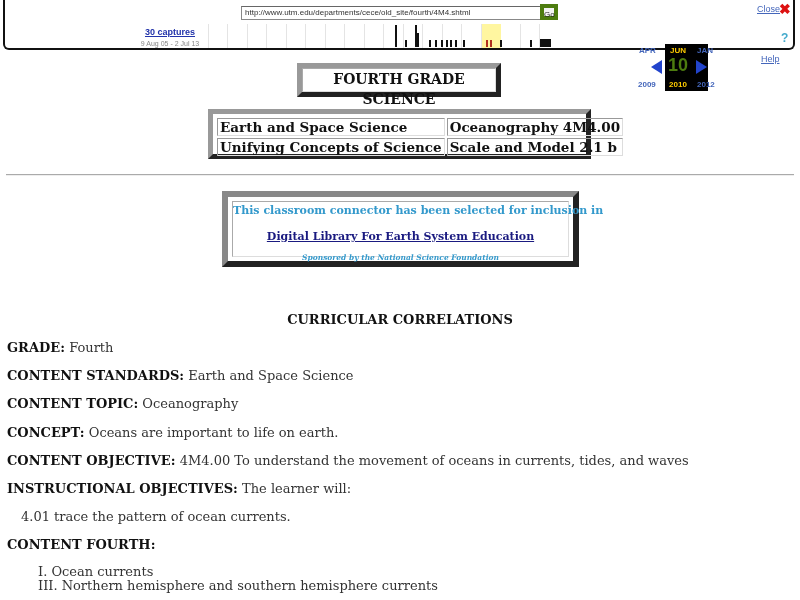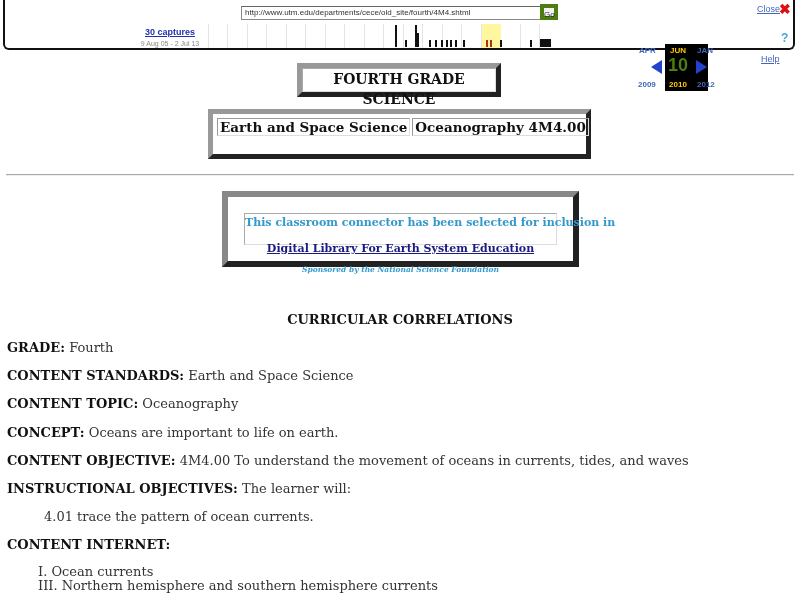--- a/index.html
+++ b/index.html
@@ -61,31 +61,31 @@
       position: absolute; left: 208px; top: 109px; width: 383px; height: 50px;
       border: 5px solid; border-color: #999 #222 #222 #999; padding: 2px; background: #fff;
     }
     .std-table table { border-collapse: separate; border-spacing: 2px; width: 100%; }
     .std-table td { border: 1px solid; border-color: #999 #ddd #ddd #999; font-weight: bold; font-size: 13.5px; padding: 0 2px; line-height: 16px; white-space: nowrap; color: #111; }
 
     .hr { position: absolute; left: 6px; top: 174px; width: 788px; height: 2px; border-top: 1px solid #aaa; border-bottom: 1px solid #eee; }
 
     .dlese {
       position: absolute; left: 222px; top: 191px; width: 357px; height: 76px;
-      border: 6px solid; border-color: #888 #222 #222 #888; padding: 16px; background: #fff;
+      border: 6px solid; border-color: #888 #222 #222 #888; padding: 4px; background: #fff;
     }
     .dlese .inner { border: 1px solid; border-color: #aaa #ddd #ddd #aaa; height: 100%; text-align: center; }
     .dlese .sel { font-size: 11px; font-weight: bold; color: #3399cc; padding-top: 2px; white-space: nowrap; }
     .dlese .lib { font-size: 11px; font-weight: bold; color: #1a1a80; text-decoration: underline; margin-top: 13px; display: inline-block; text-align: center; }
     .dlese .spon { font-size: 7.5px; font-weight: bold; font-style: italic; color: #3399cc; margin-top: 10px; }
 
     .cc-heading { position: absolute; left: 0; top: 312px; width: 800px; text-align: center; font-weight: bold; font-size: 13px; color: #111; }
     .field { position: absolute; left: 7px; font-size: 13px; color: #333; white-space: nowrap; }
     .field b { color: #111; }
-    .indent { position: absolute; left: 44px; font-size: 13px; color: #333; white-space: nowrap; text-align: right; }
+    .indent { position: absolute; left: 21px; font-size: 13px; color: #333; white-space: nowrap; text-align: right; }
     .outline { position: absolute; left: 38px; top: 565px; font-size: 13px; color: #333; line-height: 14px; }
     .outline div { white-space: nowrap; }
   </style>
 </head>
 <body>
 
 <div class="wb">
 
   <div class="wb-captures">
     <a>30 captures</a>
@@ -157,20 +157,24 @@
   <div class="inner">FOURTH GRADE SCIENCE</div>
 </div>
 
 <div class="std-table">
   <table>
     <tbody>
         <tr>
       <td>Earth and Space Science</td>
       <td>Oceanography 4M4.00</td>
     </tr>
+    <tr>
+      <td>Unifying Concepts of Science</td>
+      <td>Scale and Model 2.1 b</td>
+    </tr>
   </tbody>
     </table>
 </div>
 
 <div class="hr"></div>
 
 <div class="dlese">
   <div class="inner">
     <div class="sel">This classroom connector has been selected for inclusion in</div>
     <a class="lib">Digital Library For Earth System Education</a>
@@ -193,19 +197,19 @@
   <b>CONCEPT:</b> <span>Oceans are important to life on earth.</span>
 </div>
 <div class="field" style="top:453px">
   <b>CONTENT OBJECTIVE:</b> <span>4M4.00 To understand the movement of oceans in currents, tides, and waves</span>
 </div>
 <div class="field" style="top:481px">
   <b>INSTRUCTIONAL OBJECTIVES:</b> <span>The learner will:</span>
 </div>
 <div class="indent" style="top:509px">4.01 trace the pattern of ocean currents.</div>
 <div class="field" style="top:537px">
-  <b>CONTENT INTERNET:</b>
+  <b>CONTENT FOURTH:</b>
 </div>
 
 <div class="outline">
   <div>I. Ocean currents</div>
   <div>III. Northern hemisphere and southern hemisphere currents</div>
 </div>
 
 </body></html>

